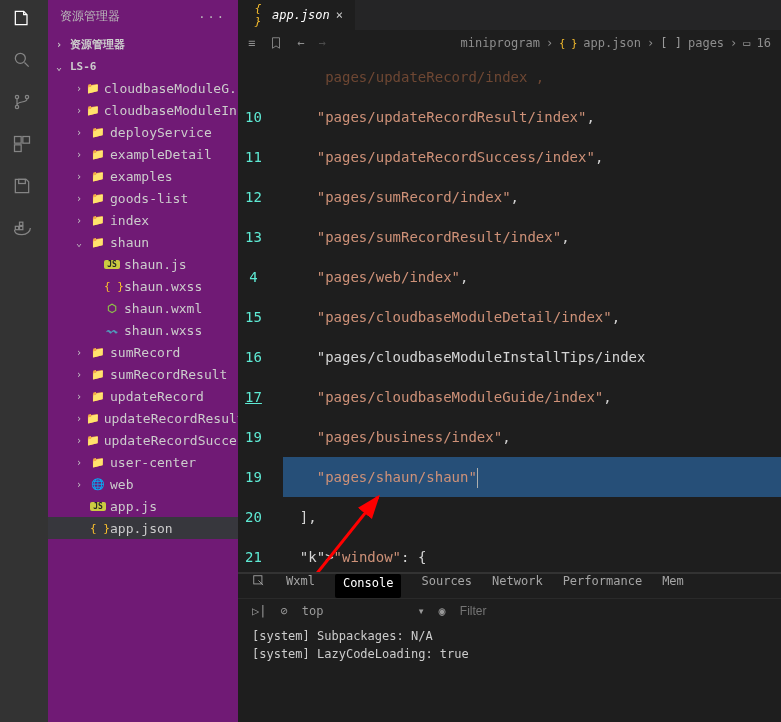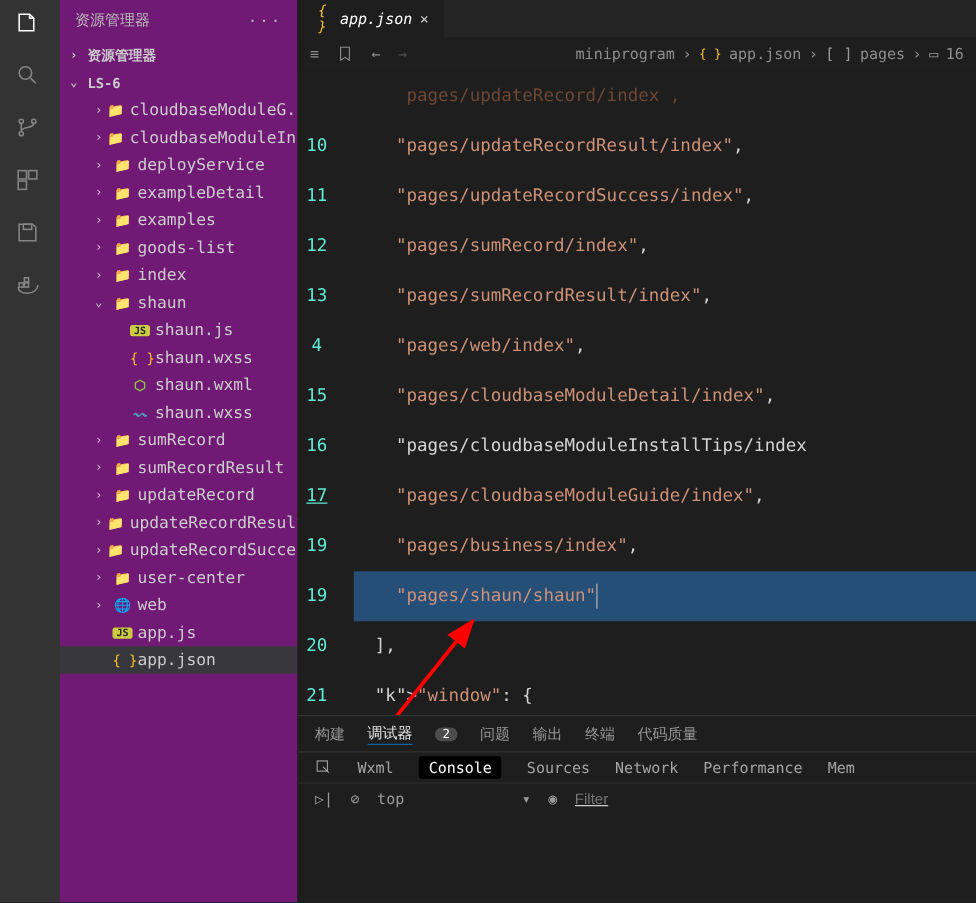--- a/index.html
+++ b/index.html
@@ -33,24 +33,24 @@
 .code .line { height: 40px; padding-left: 0; }
 .code .s { color: #ce9178; }
 .line.highlight { background: #264f78; }
 .cursor { border-left: 1px solid #aeafad; display: inline-block; height: 20px; vertical-align: middle; }
 .arrow-overlay { position: absolute; pointer-events: none; z-index: 5; }
 .panel { height: 150px; border-top: 1px solid #333; background: #1e1e1e; display: flex; flex-direction: column; }
 .panel-tabs { display: flex; align-items: center; height: 28px; gap: 18px; padding: 0 14px; font-size: 12px; color: #969696; }
 .panel-tabs .pt { cursor: pointer; }
 .panel-tabs .pt.active { color: #e7e7e7; border-bottom: 1px solid #0e639c; }
 .panel-tabs .badge { background:#4d4d4d; border-radius:8px; padding:0 6px; font-size:10px; color:#fff; }
-.devtool-tabs { display: flex; align-items: center; height: 25px; gap: 20px; padding: 0 14px; font-size: 12px; color: #a5a5a5; border-top: 1px solid #333; }
+.devtool-tabs { display: flex; height: 25px; gap: 20px; padding: 0 14px; font-size: 12px; color: #a5a5a5; border-top: 1px solid #333; }
 .devtool-tabs .dt.active { background:#000; color:#fff; padding:2px 8px; border-radius:2px; }
 .filter-bar { display: flex; align-items: center; height: 25px; gap: 14px; padding: 0 14px; font-size: 12px; color: #9a9a9a; border-top: 1px solid #2a2a2a; }
-.filter-bar input { background: transparent; border: none; color: #ccc; outline: none; font-size: 12px; width: 120px; text-decoration: underline; }
+.filter-bar input { background: transparent; border: none; color: #ccc; outline: none; font-size: 12px; width: 120px; }
 .console { padding: 4px 14px; font-family: Consolas, monospace; font-size: 12px; color: #cccccc; line-height: 18px; }
 svg { display: block; }
 </style>
 </head>
 <body>
 
 <div class="activity-bar">
   <span class="ab-icon active">
       <svg width="20" height="20" viewBox="0 0 24 24" fill="none" stroke="currentColor" stroke-width="1.5">
         <path d="M4 4h10l4 4v12H4z"></path>
@@ -264,29 +264,20 @@
       <defs>
           <marker id="ah" markerWidth="10" markerHeight="10" refX="7" refY="3" orient="auto">
             <path d="M0,0 L8,3 L0,6 z" fill="#ff0000"></path>
           </marker>
         </defs>
       <line x1="-60" y1="690" x2="140" y2="440" stroke="#ff0000" stroke-width="3" marker-end="url(#ah)"></line>
     </svg>
   </div>
 
   <div class="panel">
-    <div class="panel-tabs">
-      <span class="pt">构建</span>
-      <span class="pt active">调试器</span>
-      <span class="badge">2</span>
-      <span class="pt">问题</span>
-      <span class="pt">输出</span>
-      <span class="pt">终端</span>
-      <span class="pt">代码质量</span>
-    </div>
     <div class="devtool-tabs">
       <span>
           <svg width="14" height="14" viewBox="0 0 24 24" fill="none" stroke="currentColor" stroke-width="1.5">
             <rect x="3" y="3" width="14" height="14"></rect>
             <path d="M11 11l8 8"></path>
           </svg>
         </span>
       <span class="dt">Wxml</span>
       <span class="dt active">Console</span>
       <span class="dt">Sources</span>
@@ -296,15 +287,17 @@
     </div>
     <div class="filter-bar">
       <span>▷|</span>
       <span>⊘</span>
       <span>top</span>
       <span style="margin-left:80px;">▾</span>
       <span>◉</span>
       <input placeholder="Filter" style="">
     </div>
     <div class="console" id="console-out">
+        <div>[system] Subpackages: N/A</div>
+        <div>[system] LazyCodeLoading: true</div>
       </div>
   </div>
 </div>
 
 </body></html>

